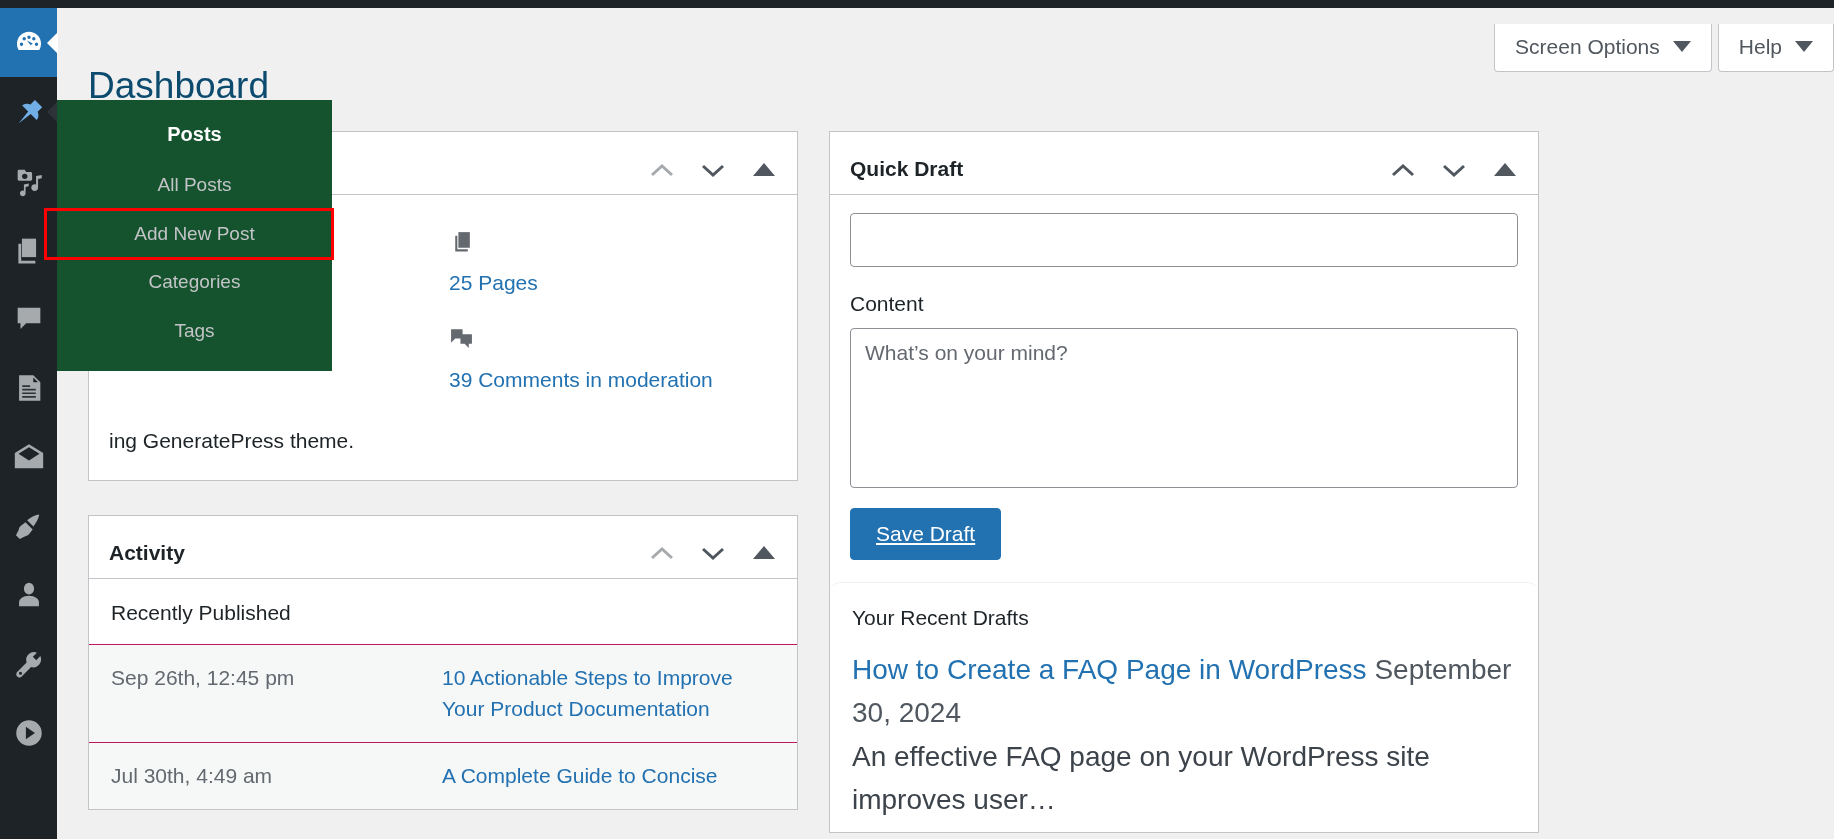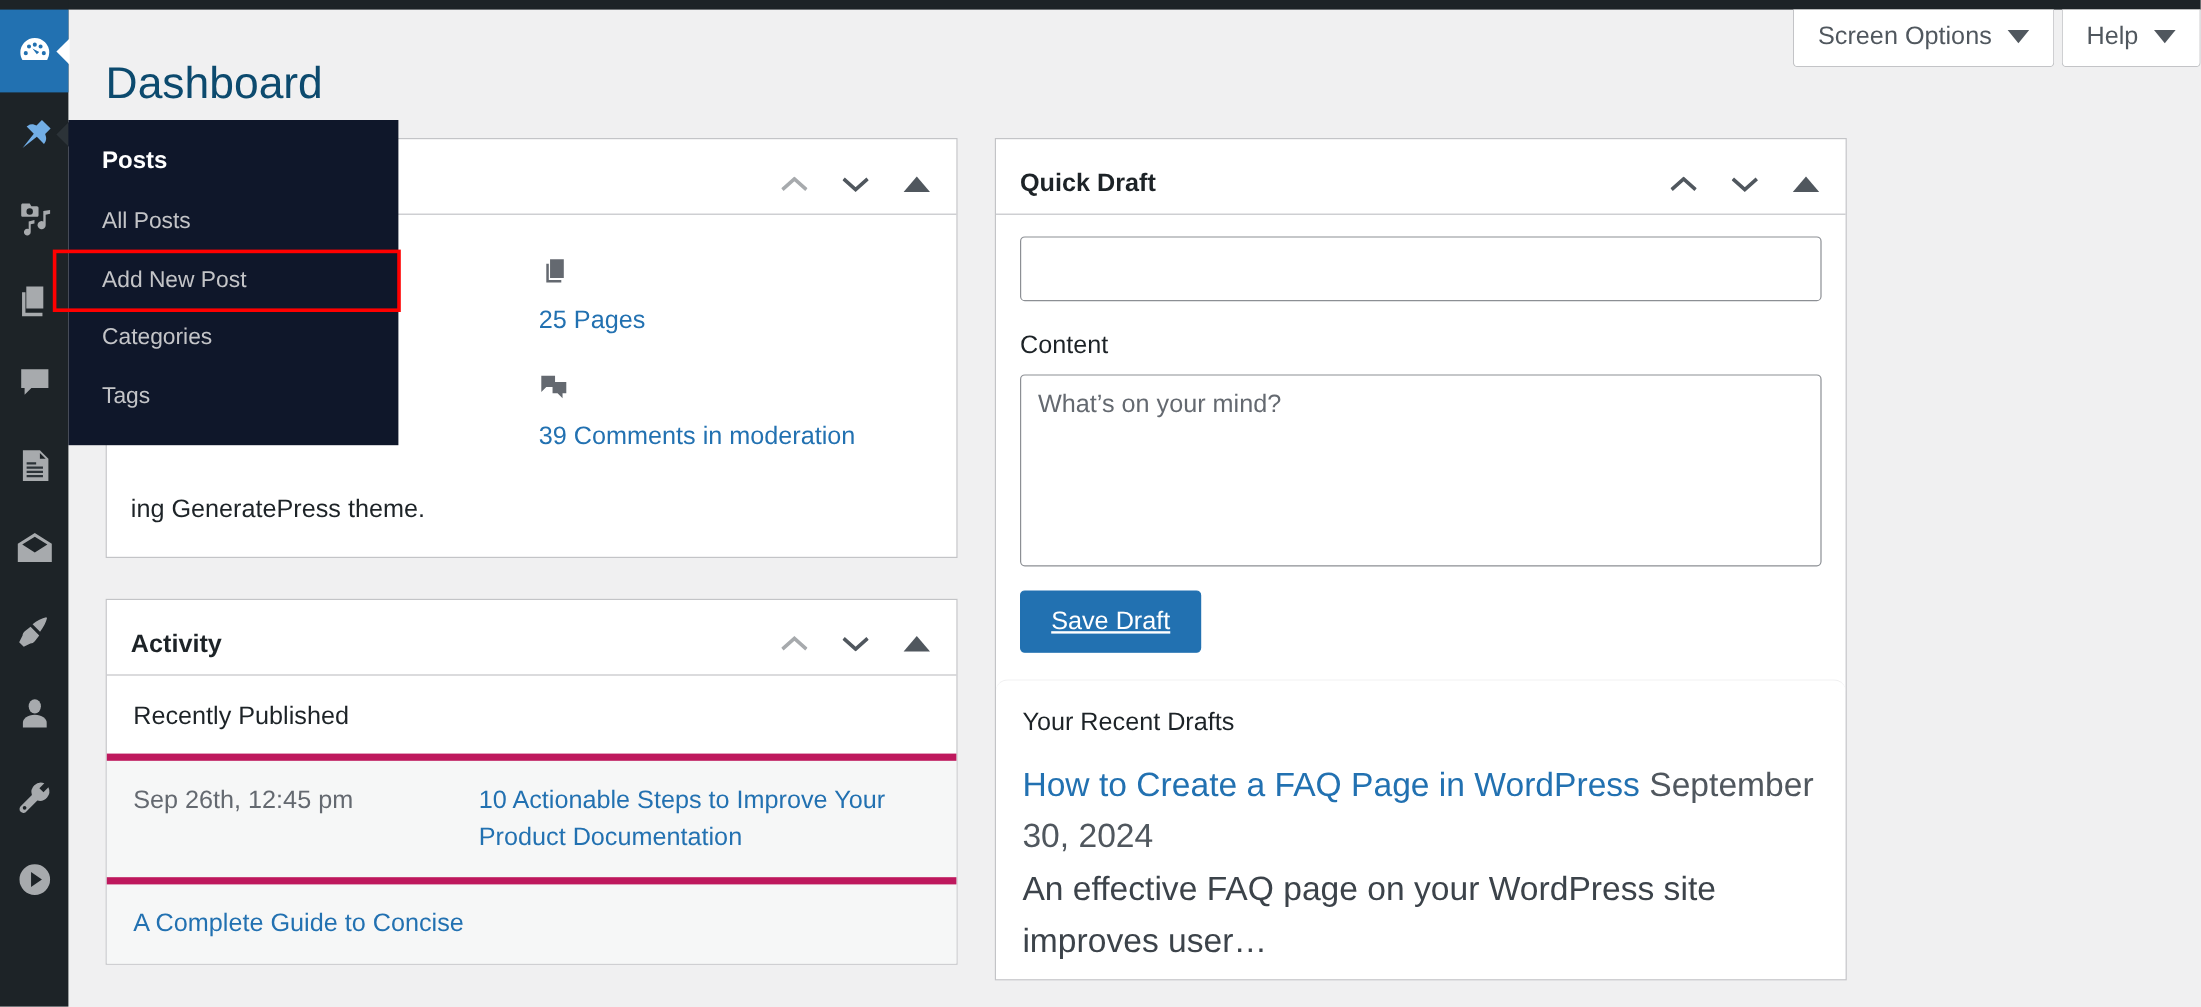--- a/index.html
+++ b/index.html
@@ -66,23 +66,24 @@
   .menu-item.current .arrow { display: block; }
   .menu-item.flyopen .arrow { display: block; border-right-color: #2c3338; }
   .menu-item svg { width: 100%; height: 100%; fill: currentColor; }
 
   
   .flyout {
     position: absolute;
     left: 57px;
     top: 100px;
     width: 275px;
-    background: #0f172a;
+    background: #14532d;
     z-index: 60;
     padding: 11px 0 16px 0;
+    text-align: center;
   }
   .flyout .fly-title {
     color: #fff;
     font-size: 20px;
     font-weight: bold;
     padding: 10px 28px 14px 28px;
     line-height: 1.3;
   }
   .flyout .fly-item {
     color: #c3c4c7;
@@ -98,21 +99,21 @@
     position: relative;
     margin: 0 0 0 -11px;
     padding-left: 39px;
     width: 286px;
   }
 
   
   .wrap {
     position: absolute;
     left: 57px;
-    top: 8px;
+    top: 24px;
     width: 1777px;
     height: 589px;
   }
 
   
   .screen-meta {
     position: absolute;
     right: 0px;
     top: 0px;
     display: flex;
@@ -243,23 +244,24 @@
   .activity-block { padding: 0; }
   .activity-sub {
     font-size: 21px;
     color: #1d2327;
     padding: 20px 22px 18px 22px;
     line-height: 1.3;
   }
   .activity-row {
     display: flex;
     padding: 18px 22px;
-    border-top: 6px solid #be185d;
+    border-top: 1px solid #be185d;
     font-size: 21px;
     line-height: 1.45;
+    gap: 43px;
   }
   .activity-row.alt { background: #f6f7f7; }
   .activity-date {
     color: #646970;
     width: 288px;
     flex: 0 0 288px;
   }
   .activity-title a {
     color: #2271b1;
     text-decoration: none;
@@ -549,20 +551,21 @@
 
             <div class="activity-row alt">
               <span class="activity-date">Sep 26th, 12:45 pm</span>
               <span class="activity-title">
                 <a href="#">10 Actionable Steps to Improve Your Product Documentation</a>
               </span>
             </div>
 
 
             <div class="activity-row alt">
+              <span class="activity-date">Jul 30th, 4:49 am</span>
               <span class="activity-title">
                 <a href="#">A Complete Guide to Concise</a>
               </span>
             </div>
           </div>
         </section>
       </div>
 
       <div class="col right">
 

